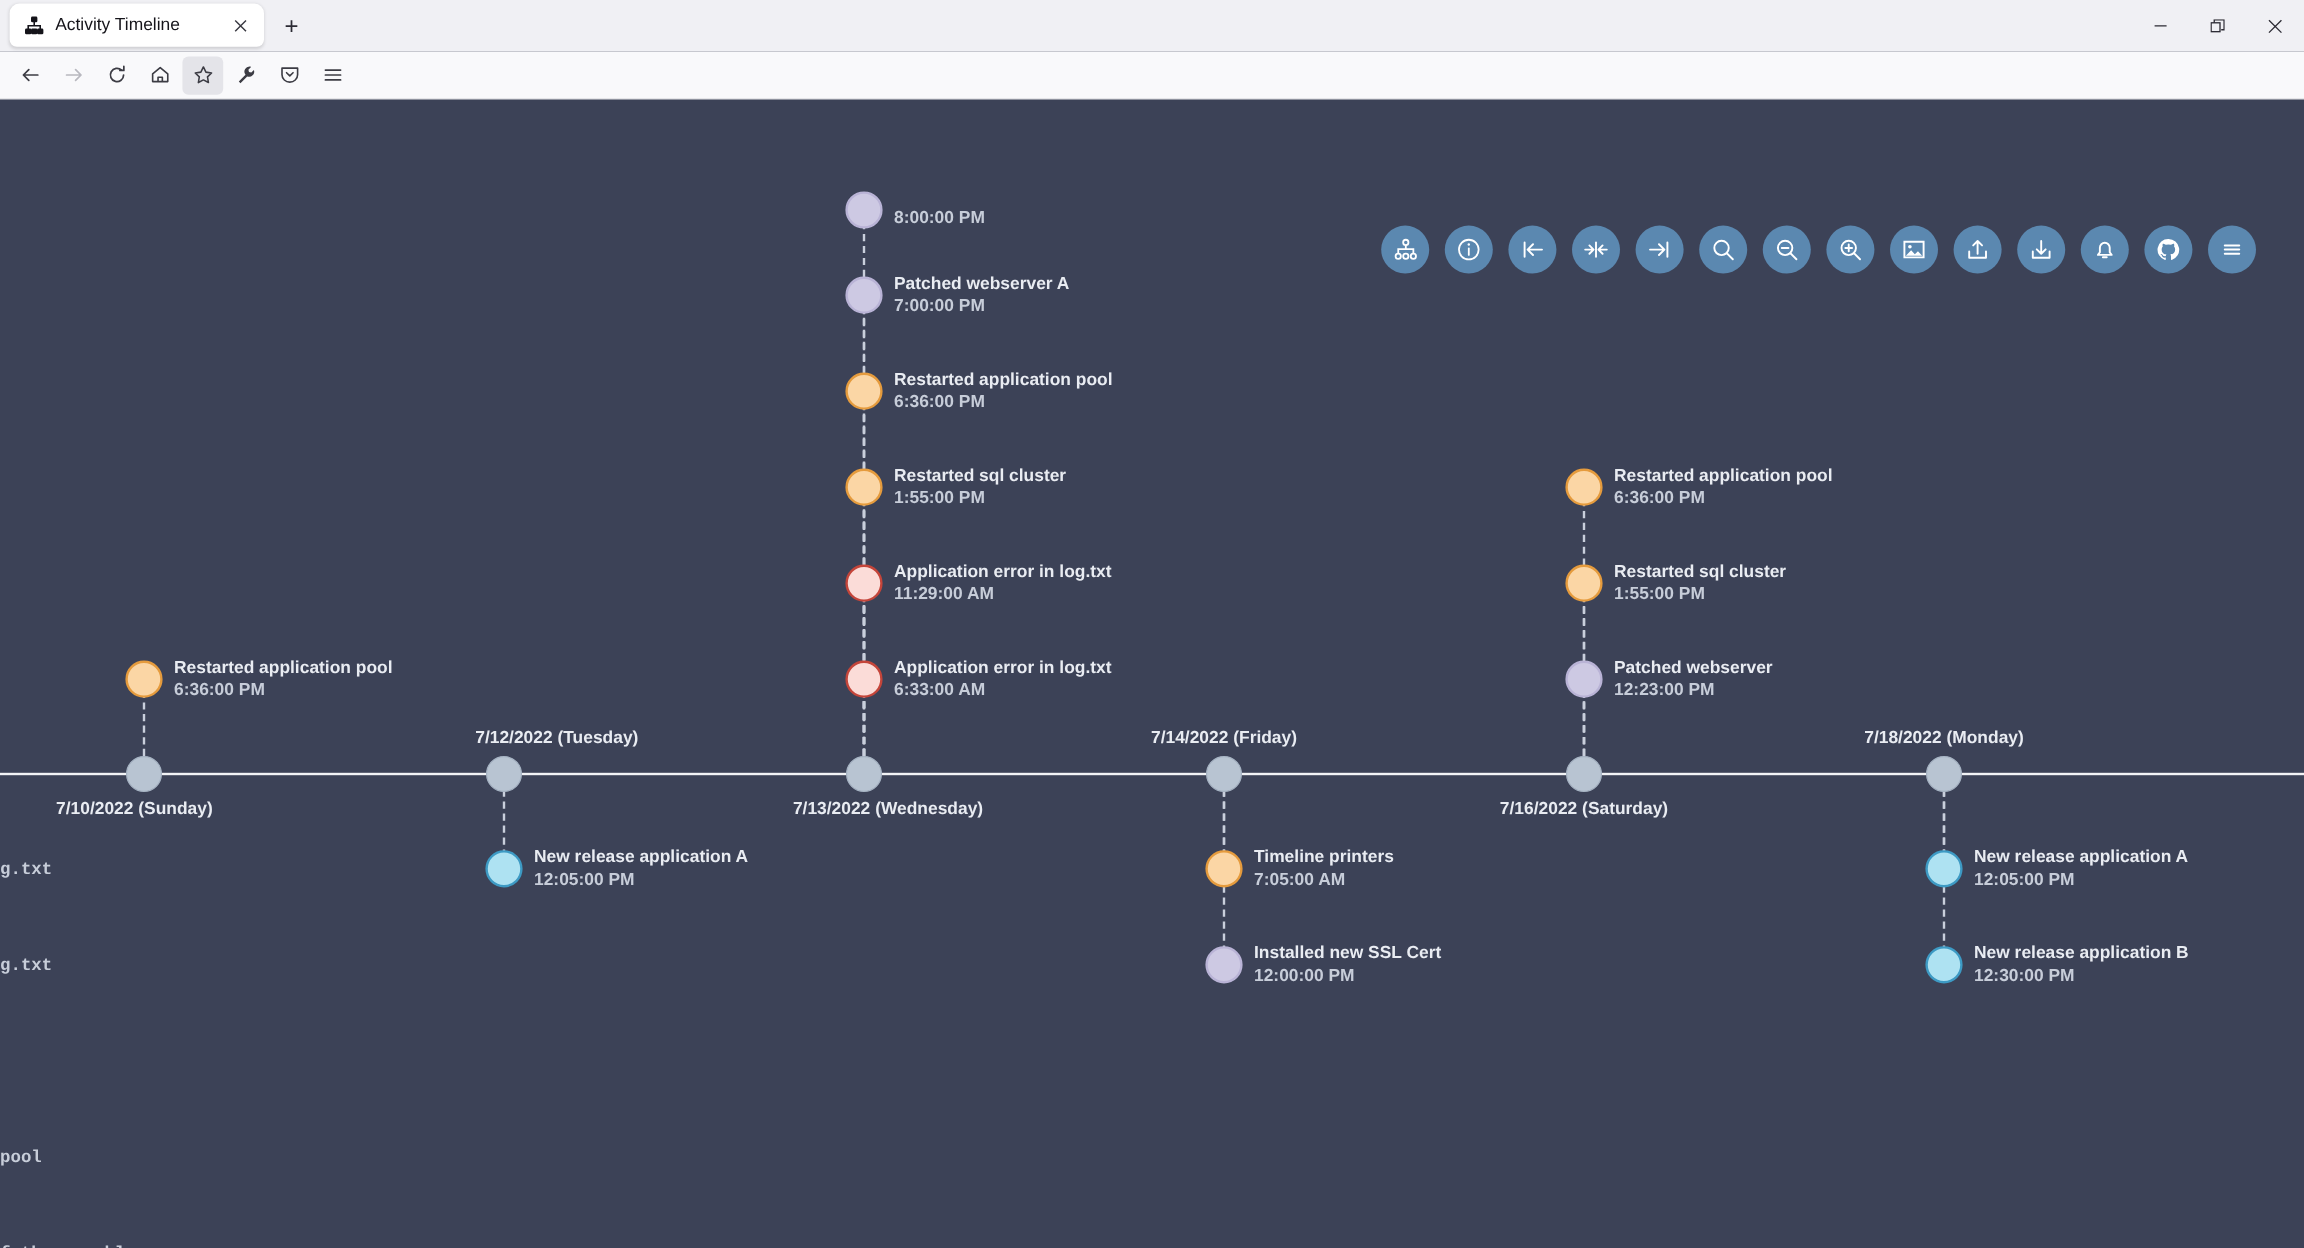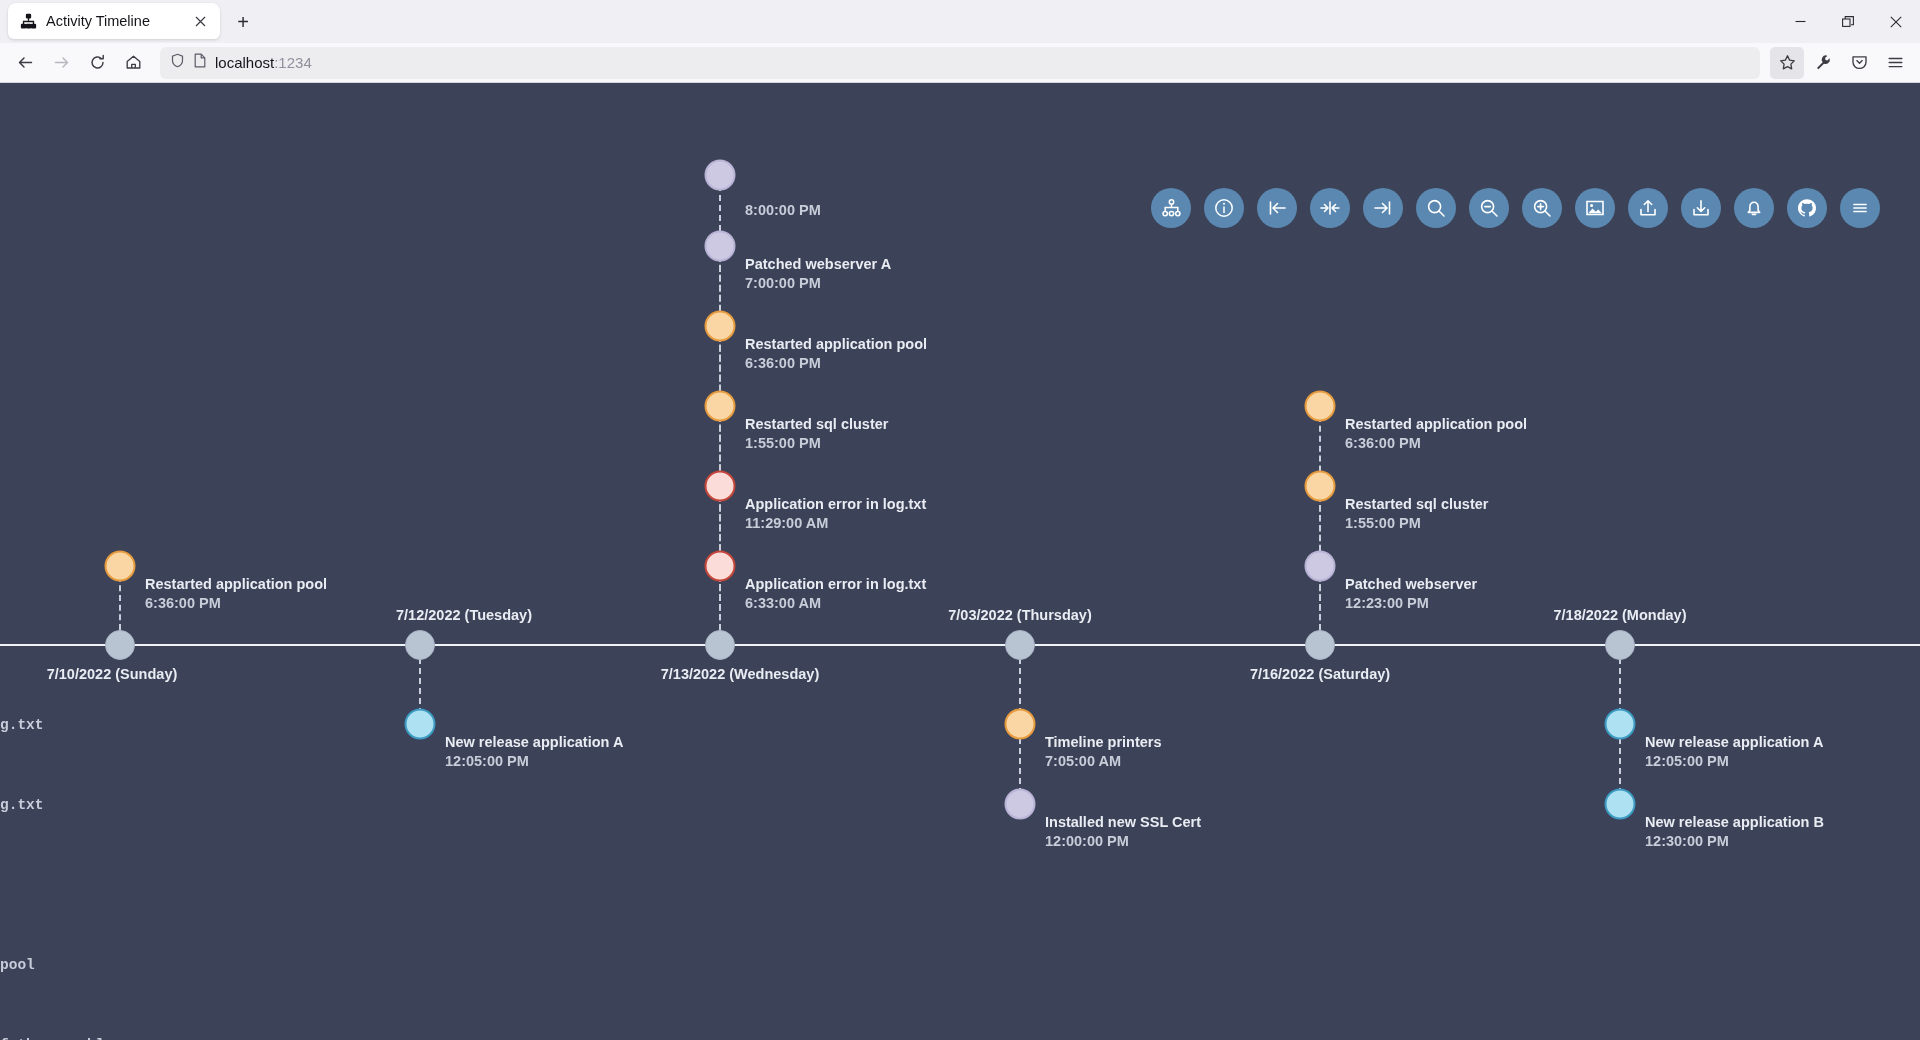--- a/index.html
+++ b/index.html
@@ -109,21 +109,21 @@
   .ev-dot {
     position: absolute; width: 31px; height: 31px; border-radius: 50%;
     transform: translate(-50%, -50%); z-index: 6;
   }
   .ev-dot.orange { background: #fbd6a5; border: 2px solid #e59b3d; }
   .ev-dot.purple { background: #cdc9e3; border: 2px solid #b9b3d6; }
   .ev-dot.red    { background: #fbdcd8; border: 2px solid #c4453a; }
   .ev-dot.cyan   { background: #aee2f2; border: 2px solid #3d9ac4; }
   .ev-text {
     position: absolute; transform: translateY(-50%);
-    white-space: nowrap; line-height: 1.28; margin-top: 28px;
+    white-space: nowrap; line-height: 1.28;
   }
   .ev-title { font-size: 14.5px; font-weight: bold; color: #e9ecf2; }
   .ev-time  { font-size: 14.5px; font-weight: bold; color: #c7cdd9; }
 
   .clip-text {
     position: absolute; font-size: 14.5px; font-weight: bold;
     color: #c7cdd9; white-space: nowrap; z-index: 5; font-family: Liberation Mono, monospace;
   }
 </style>
 </head>
@@ -188,34 +188,20 @@
           <path d="M14.2 1.4v3.3h-3.3"></path>
       </svg>
     </div>
     <div class="navbtn">
       <svg width="17" height="17" viewBox="0 0 17 17" stroke="currentColor" stroke-width="1.35" fill="none" stroke-linejoin="round">
           <path d="M2.2 7.6L8.5 2.3l6.3 5.3V14H2.2z"></path>
           <path d="M6.7 14v-3.6h3.6V14"></path>
         </svg>
     </div>
 
-    <div class="urlbar">
-      <span>
-        <svg width="15" height="15" viewBox="0 0 15 15" stroke="#5b5b66" stroke-width="1.2" fill="none">
-            <path d="M7.5 1.3l5 1.9v4.2c0 3.2-2.4 5.3-5 6.3-2.6-1-5-3.1-5-6.3V3.2z"></path>
-          </svg>
-      </span>
-      <span>
-        <svg width="14" height="15" viewBox="0 0 14 15" stroke="#5b5b66" stroke-width="1.2" fill="none" stroke-linejoin="round">
-            <path d="M2.2 1.2h6l3.6 3.6v9H2.2z"></path>
-            <path d="M8.2 1.2v3.6h3.6"></path>
-          </svg>
-      </span>
-      <span class="urlbar-text"><span>localhost</span><span class="port">:1234</span></span>
-    </div>
 
     <div class="navright">
       <div class="navbtn active">
         <svg width="17" height="17" viewBox="0 0 17 17" stroke="currentColor" stroke-width="1.3" fill="none" stroke-linejoin="round">
             <path d="M8.5 1.8l2.1 4.3 4.7.7-3.4 3.3.8 4.7-4.2-2.2-4.2 2.2.8-4.7L1.7 6.8l4.7-.7z"></path>
           </svg>
       </div>
       <div class="navbtn">
         <svg width="17" height="17" viewBox="0 0 17 17" fill="currentColor">
             <path d="M11.6 1.4a4.3 4.3 0 0 0-4 6.9L2 13.9l1.4 1.4 5.6-5.6a4.3 4.3 0 0 0 5.6-5.4l-2.2 2.2-1.9-.5-.5-1.9 2.2-2.2a4.3 4.3 0 0 0-.6-.5z"></path>
@@ -329,21 +315,21 @@
     <div class="axis-line"></div>
 
     <div id="axis-layer">
         <div class="axis-node" style="left: 120px;"></div>
         <div class="axis-label below" style="left: 112px;">7/10/2022 (Sunday)</div>
         <div class="axis-node" style="left: 420px;"></div>
         <div class="axis-label above" style="left: 420px; margin-left: 44px;">7/12/2022 (Tuesday)</div>
         <div class="axis-node" style="left: 720px;"></div>
         <div class="axis-label below" style="left: 740px;">7/13/2022 (Wednesday)</div>
         <div class="axis-node" style="left: 1020px;"></div>
-        <div class="axis-label above" style="left: 1020px;">7/03/2022 (Thursday)</div>
+        <div class="axis-label above" style="left: 1020px;">7/14/2022 (Friday)</div>
         <div class="axis-node" style="left: 1320px;"></div>
         <div class="axis-label below" style="left: 1320px;">7/16/2022 (Saturday)</div>
         <div class="axis-node" style="left: 1620px;"></div>
         <div class="axis-label above" style="left: 1620px;">7/18/2022 (Monday)</div>
       </div>
     <div id="events-layer">
         <div class="stem" style="left: 720px; top: 92px; height: 455px;"></div>
         <div class="ev-dot purple" style="left: 720px; top: 92px;"></div>
         <div class="ev-text" style="left: 745px; top: 92px; transform: translateY(-2px);">
           <div class="ev-time">8:00:00 PM</div>

